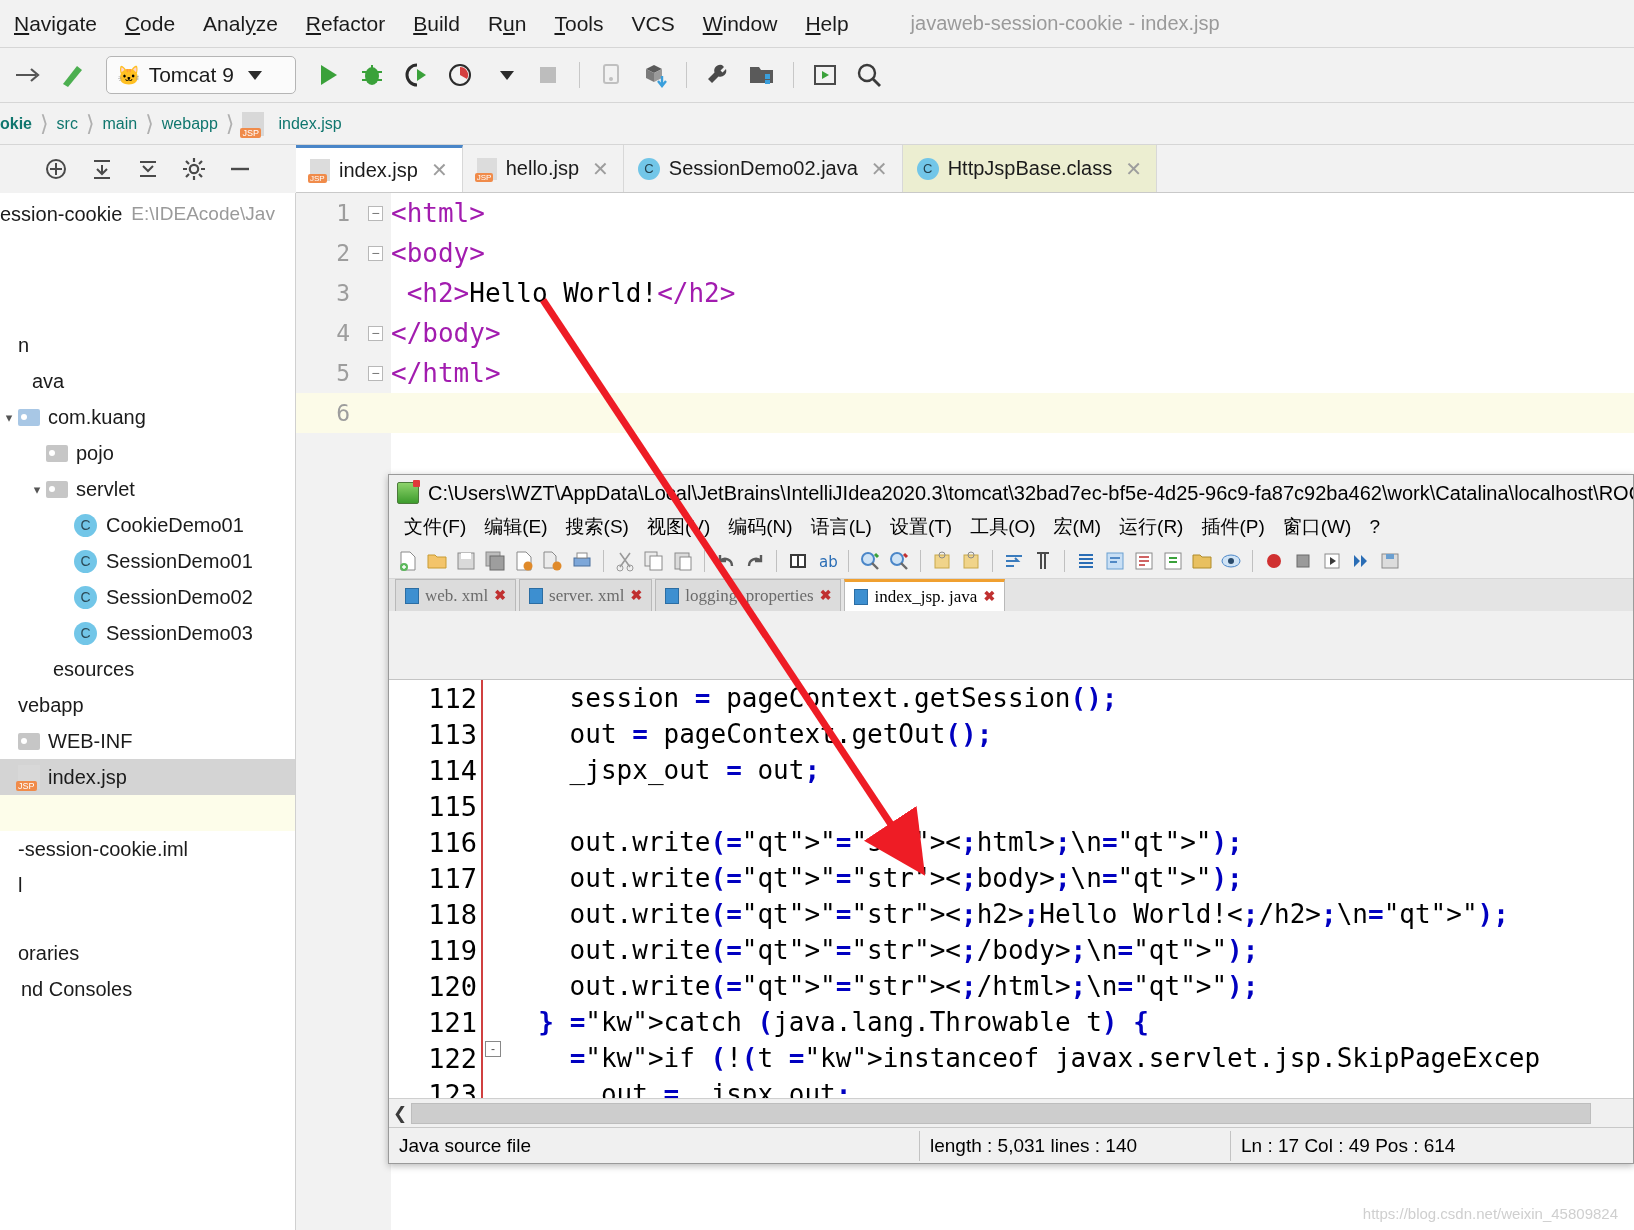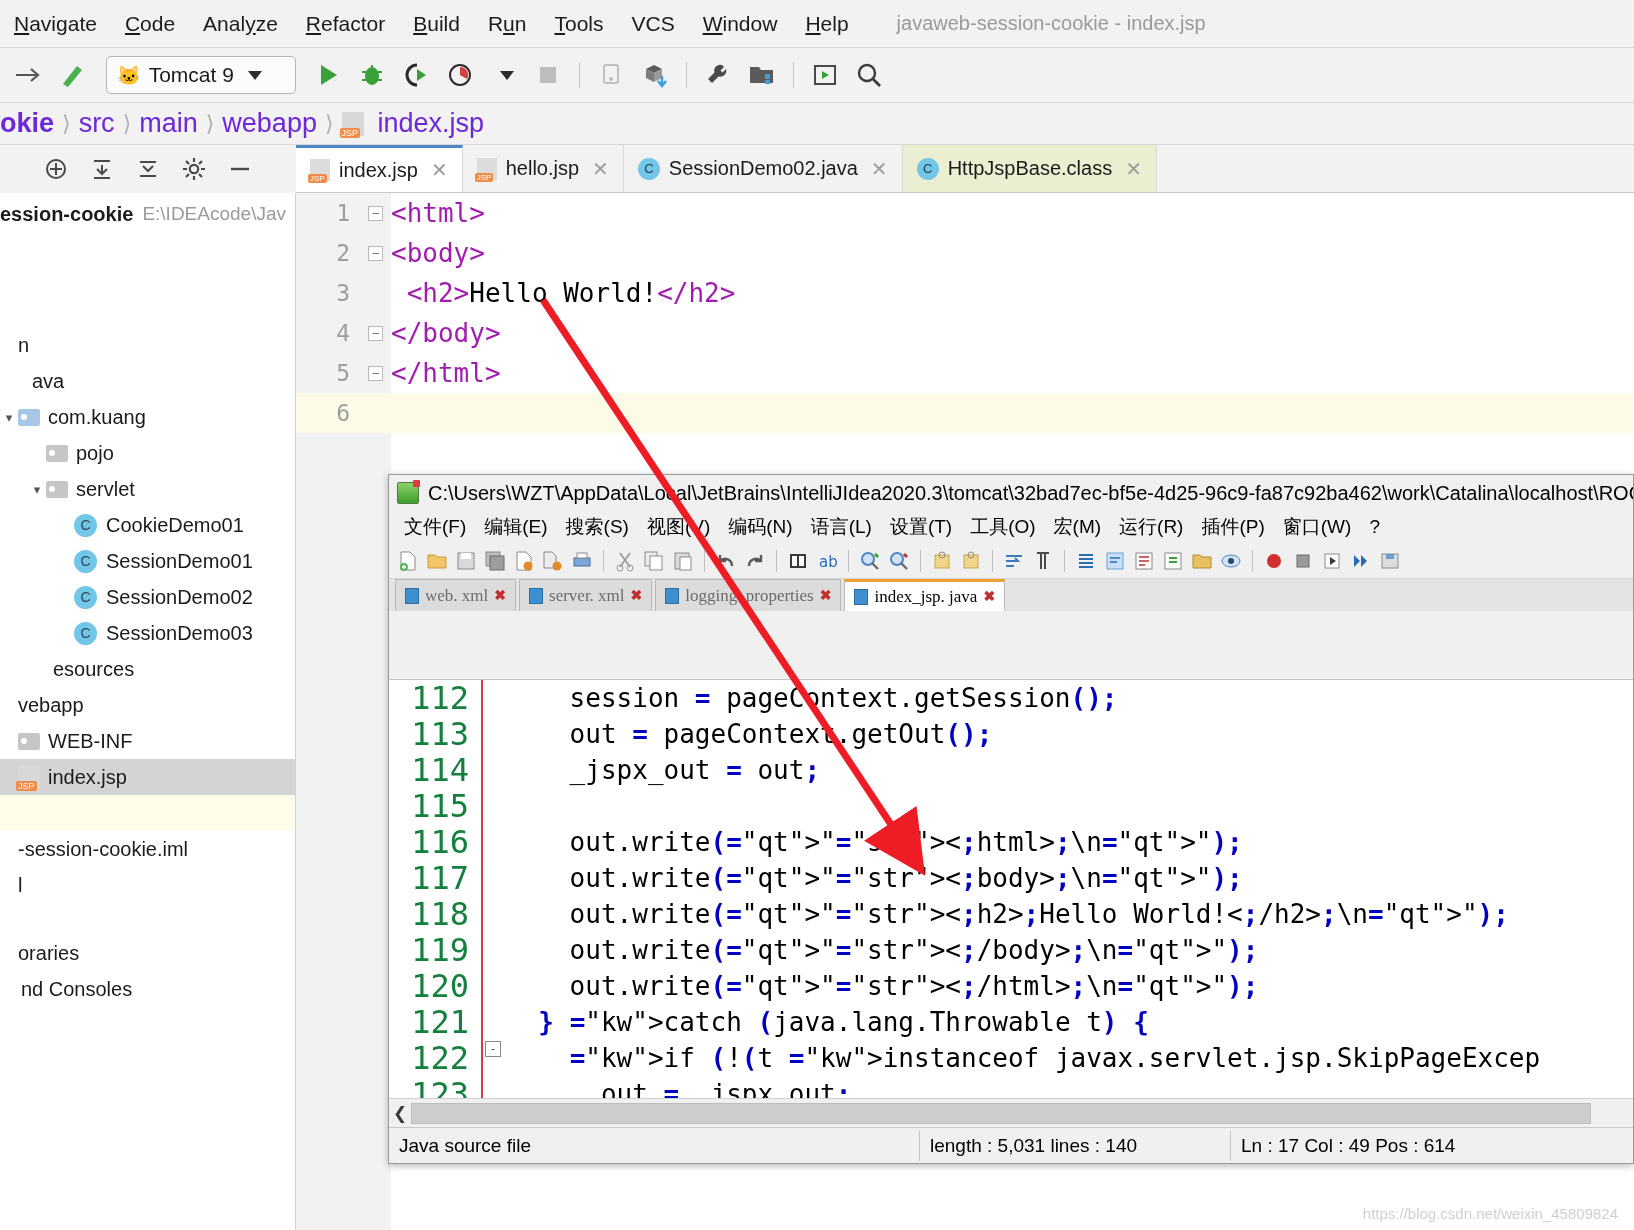--- a/index.html
+++ b/index.html
@@ -20,21 +20,21 @@
     position:absolute; left:0; top:0; width:1634px; height:48px;
     background:#f2f2f2; display:flex; align-items:center;
     border-bottom:1px solid #d6d6d6;
   }
   .menu-item{
     font-size:21px; color:#1b1b1b; padding:0 14px; white-space:nowrap;
     font-family:"Liberation Sans", sans-serif;
   }
   .menu-item u{ text-decoration:underline; }
   .win-title{
-    margin-left:34px; font-size:20px; color:#9a9a9a; white-space:nowrap;
+    margin-left:48px; font-size:20px; color:#9a9a9a; white-space:nowrap;
   }
 
   
   .toolbar{
     position:absolute; left:0; top:48px; width:1634px; height:55px;
     background:#f2f2f2; display:flex; align-items:center;
     border-bottom:1px solid #d6d6d6; padding-left:6px;
   }
   .tb-icon{ width:34px;height:34px; display:flex;align-items:center;justify-content:center;
     margin:0 5px; position:relative; }
@@ -49,21 +49,21 @@
   .cat{ font-size:19px; }
   .caret-dn{ width:0;height:0;border-left:7px solid transparent;border-right:7px solid transparent;
     border-top:9px solid #2b2b2b; margin-left:6px;}
 
   
   .breadcrumb{
     position:absolute; left:0; top:103px; width:1634px; height:42px;
     background:#f2f2f2; display:flex; align-items:center; padding-left:0px;
     border-bottom:1px solid #d6d6d6;
   }
-  .crumb{ font-size:27px; color:#6d28d9; padding:0 6px; display:flex; align-items:center; gap:6px;}
+  .crumb{ font-size:16px; color:#0f766e; padding:0 6px; display:flex; align-items:center; gap:6px;}
   .crumb.first{ font-weight:bold; padding-left:0; }
   .crumb-sep{ color:#b0b0b0; font-size:22px; padding:0 2px;}
 
   
   .proj-toolbar{
     position:absolute; left:0; top:145px; width:296px; height:48px;
     background:#f2f2f2; display:flex; align-items:center; justify-content:center; gap:18px;
   }
   .pt-ic{ width:28px;height:28px; display:flex;align-items:center;justify-content:center;}
 
@@ -86,21 +86,21 @@
   .folder.blue{background:#a8c7e5;}
   .cls-ic{
     width:23px;height:23px;border-radius:50%;background:#72c6e8;color:#2b4a57;
     font-size:14px;display:flex;align-items:center;justify-content:center;margin-right:9px;flex:none;
   }
   .jsp-ic{
     width:22px;height:24px;background:#d8d8d8;position:relative;margin-right:8px;flex:none;
   }
   .jsp-ic::after{content:"JSP";position:absolute;left:-2px;bottom:-2px;background:#f08b4a;color:#fff;
     font-size:9px;padding:0 2px;border-radius:2px;font-family:"Liberation Sans",sans-serif;}
-  .proj-name{font-weight:bold;font-size:20px;}
+  .proj-name{font-weight:normal;font-size:20px;}
   .proj-path{color:#9a9a9a;font-size:19px;margin-left:9px;}
 
   
   .ed-tabs{
     position:absolute; left:296px; top:145px; right:0; height:48px;
     background:#f2f2f2; display:flex; align-items:flex-end;
     border-bottom:1px solid #c9c9c9;
   }
   .ed-tab{
     height:47px; display:flex; align-items:center; gap:9px; padding:0 14px;
@@ -168,22 +168,22 @@
   .npp-tab.active{ background:#fff; color:#000; border-top:3px solid #f0a030;justify-content:center; }
   .ntab-ic{width:14px;height:16px;background:#3d8fd0;border:1px solid #2b6da3;flex:none;}
   .ntab-x{color:#c03030;font-weight:bold;font-size:14px;}
   .npp-tab.active .ntab-x{color:#c03030;}
 
   .npp-code{
     position:absolute;left:0;right:0;top:204px;bottom:65px;background:#fff;overflow:hidden;
     border-top:1px solid #c4c4c4;
   }
   .nline{height:36px;display:flex;align-items:center;}
-  .nln{width:92px;text-align:right;padding-right:12px;color:#15803d;
-       font-family:"DejaVu Sans Mono", monospace;font-size:32px;}
+  .nln{width:92px;text-align:right;padding-right:4px;color:#000000;
+       font-family:"DejaVu Sans Mono", monospace;font-size:27px;}
   .nbar{width:2px;height:36px;background:#d04040;flex:none;}
   .nfoldgap{width:24px;flex:none;}
   .ncode{font-family:"DejaVu Sans Mono", monospace;font-size:26px;color:#000;white-space:pre;}
   .op{color:#0000c0;font-weight:bold;}
   .nfoldbox{position:absolute;left:96px;width:16px;height:16px;border:1px solid #888;background:#fff;
      font-size:12px;line-height:14px;text-align:center;color:#555;}
 
   .npp-hscroll{
     position:absolute;left:0;right:0;bottom:36px;height:29px;background:#f0f0f0;
     display:flex;align-items:center;border-top:1px solid #cfcfcf;

